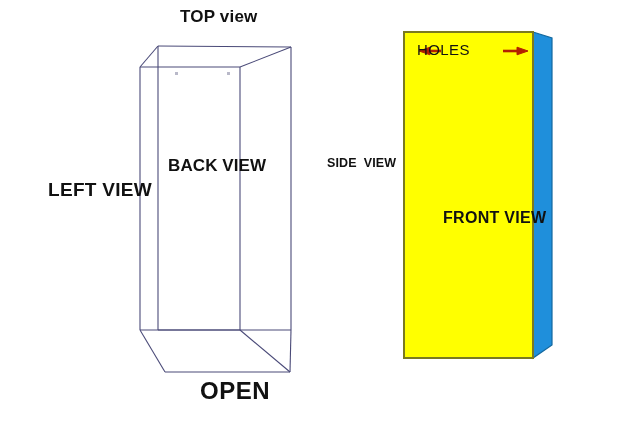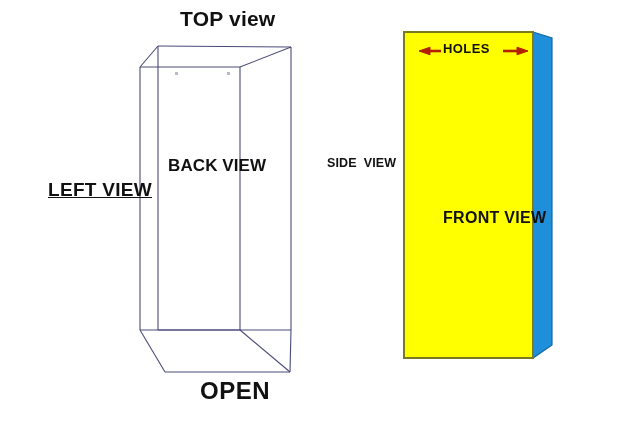--- a/index.html
+++ b/index.html
@@ -25,33 +25,32 @@
     position: absolute;
     white-space: pre;
     color: #111111;
     line-height: 1;
     user-select: none;
   }
   
   #label-top-view {
     left: 180px;
     top: 8px;
-    font-size: 21px;
+    font-size: 17px;
     font-weight: bold;
     letter-spacing: 0.2px;
     text-align: center;
   }
   
   #label-left-view {
     left: 48px;
     top: 180px;
     font-size: 19px;
     font-weight: bold;
     letter-spacing: 0.3px;
-    text-decoration: underline;
   }
   
   #label-back-view {
     left: 168px;
     top: 157px;
     font-size: 17px;
     font-weight: bold;
     letter-spacing: 0.1px;
   }
   
@@ -66,24 +65,24 @@
   
   #label-open {
     left: 200px;
     top: 379px;
     font-size: 24px;
     font-weight: bold;
     letter-spacing: 0.5px;
   }
   
   #label-holes {
-    left: 443px;
+    left: 417px;
     top: 42px;
-    font-size: 13px;
-    font-weight: bold;
+    font-size: 15px;
+    font-weight: normal;
     letter-spacing: 0.4px;
   }
   
   #label-front-view {
     left: 420px;
     top: 210px;
     font-size: 16px;
     font-weight: bold;
     letter-spacing: 0.3px;
     margin-left: 23px;

